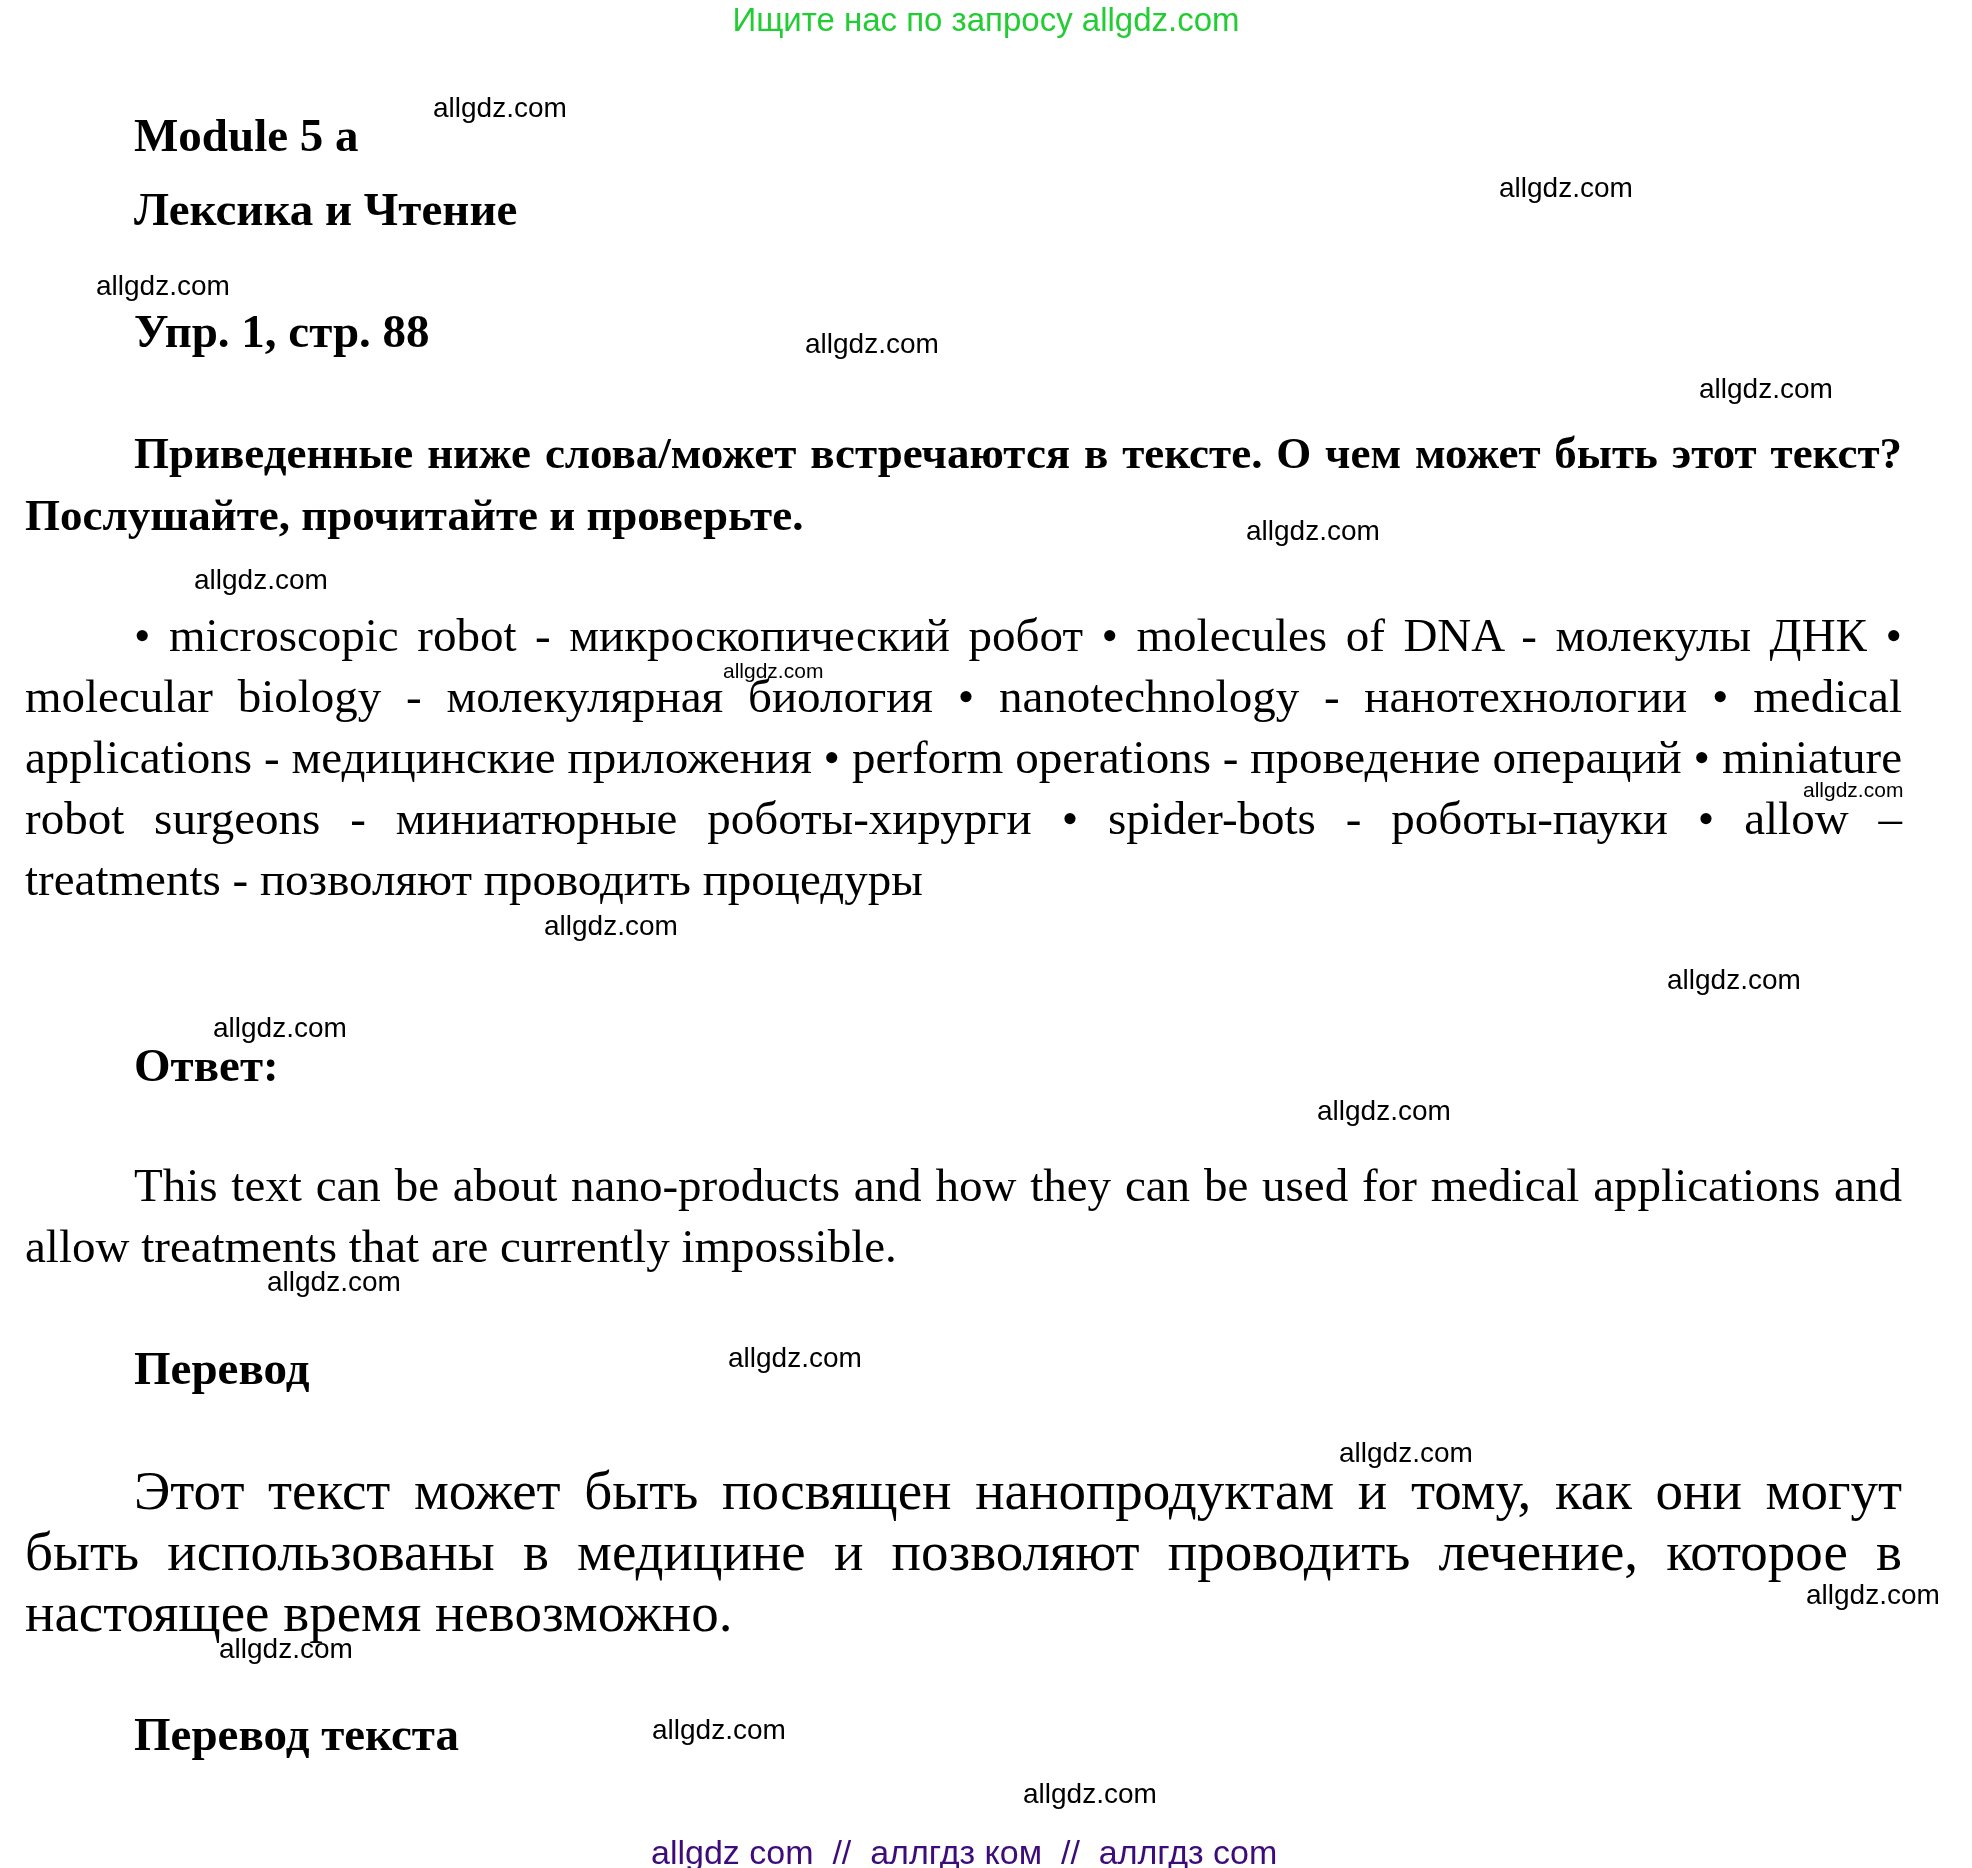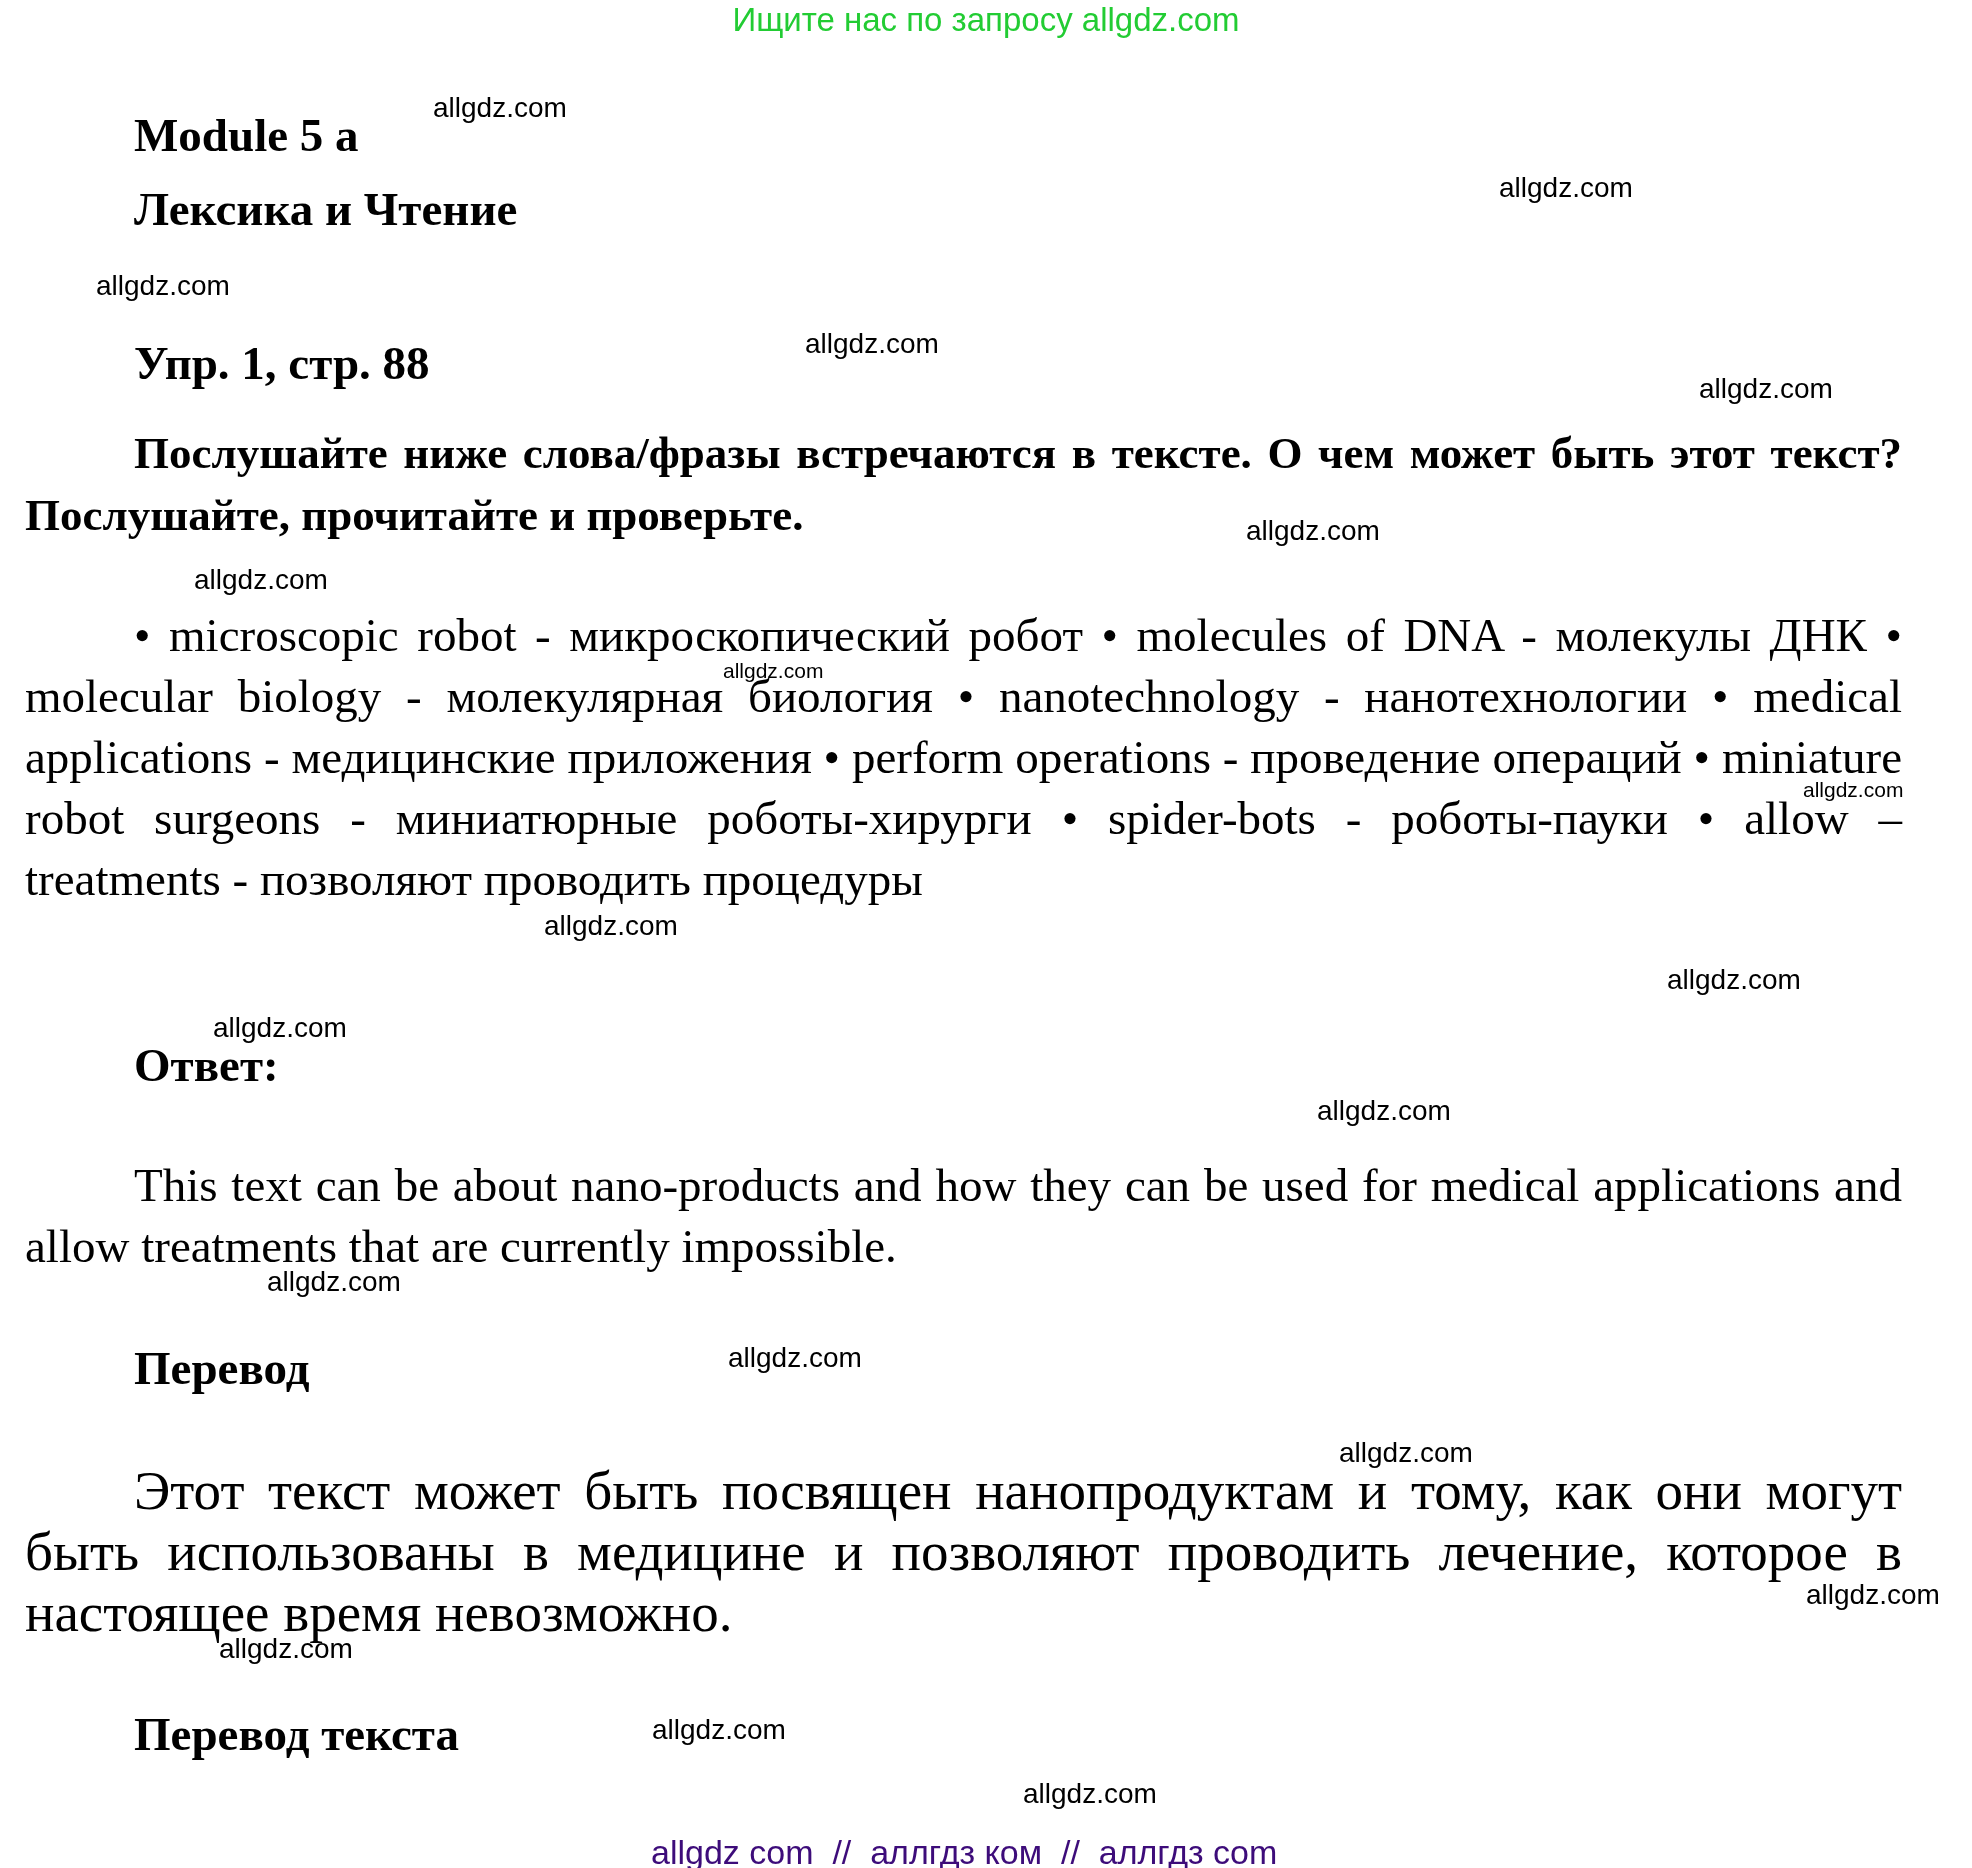--- a/index.html
+++ b/index.html
@@ -18,23 +18,23 @@
   .trans { font-size:55px; line-height:61px; top:1460px; }
   .footer { font-family:"Liberation Sans", sans-serif; font-size:34px; line-height:40px; white-space:pre; }
 </style>
 </head>
 <body>
 
 <div class="abs banner" style="color:#22cc33;">Ищите нас по запросу allgdz.com</div>
 
 <div class="abs serif h" style="left:134px; top:60px;margin-top:48px;">Module 5 a</div>
 <div class="abs serif h" style="left:134px; top:182px;">Лексика и Чтение</div>
-<div class="abs serif h" style="left:134px; top:304px;margin-top:32px;">Упр. 1, стр. 88</div>
+<div class="abs serif h" style="left:134px; top:304px;">Упр. 1, стр. 88</div>
 
-<div class="para instr"><span class="ind"></span><span>Послушайте ниже слова/фразы встречаются в тексте. О чем может быть этот текст? Послушайте, прочитайте и проверьте.</span></div>
+<div class="para instr"><span class="ind"></span><span>Приведенные ниже слова/может встречаются в тексте. О чем может быть этот текст? Послушайте, прочитайте и проверьте.</span></div>
 
 <div class="para list"><span class="ind"></span><span>• microscopic robot - микроскопический робот • molecules of DNA - молекулы ДНК • molecular biology - молекулярная биология • nanotechnology - нанотехнологии • medical applications - медицинские приложения • perform operations - проведение операций • miniature robot surgeons - миниатюрные роботы-хирурги • spider-bots - роботы-пауки • allow – treatments - позволяют проводить процедуры</span></div>
 
 <div class="abs serif h" style="left:134px; top:1038px;">Ответ:</div>
 <div class="para answer"><span class="ind"></span><span>This text can be about nano-products and how they can be used for medical applications and allow treatments that are currently impossible.</span></div>
 
 <div class="abs serif h" style="left:134px; top:1341px;">Перевод</div>
 <div class="para trans"><span class="ind"></span><span>Этот текст может быть посвящен нанопродуктам и тому, как они могут быть использованы в медицине и позволяют проводить лечение, которое в настоящее время невозможно.</span></div>
 
 <div class="abs serif h" style="left:134px; top:1707px;">Перевод текста</div>

